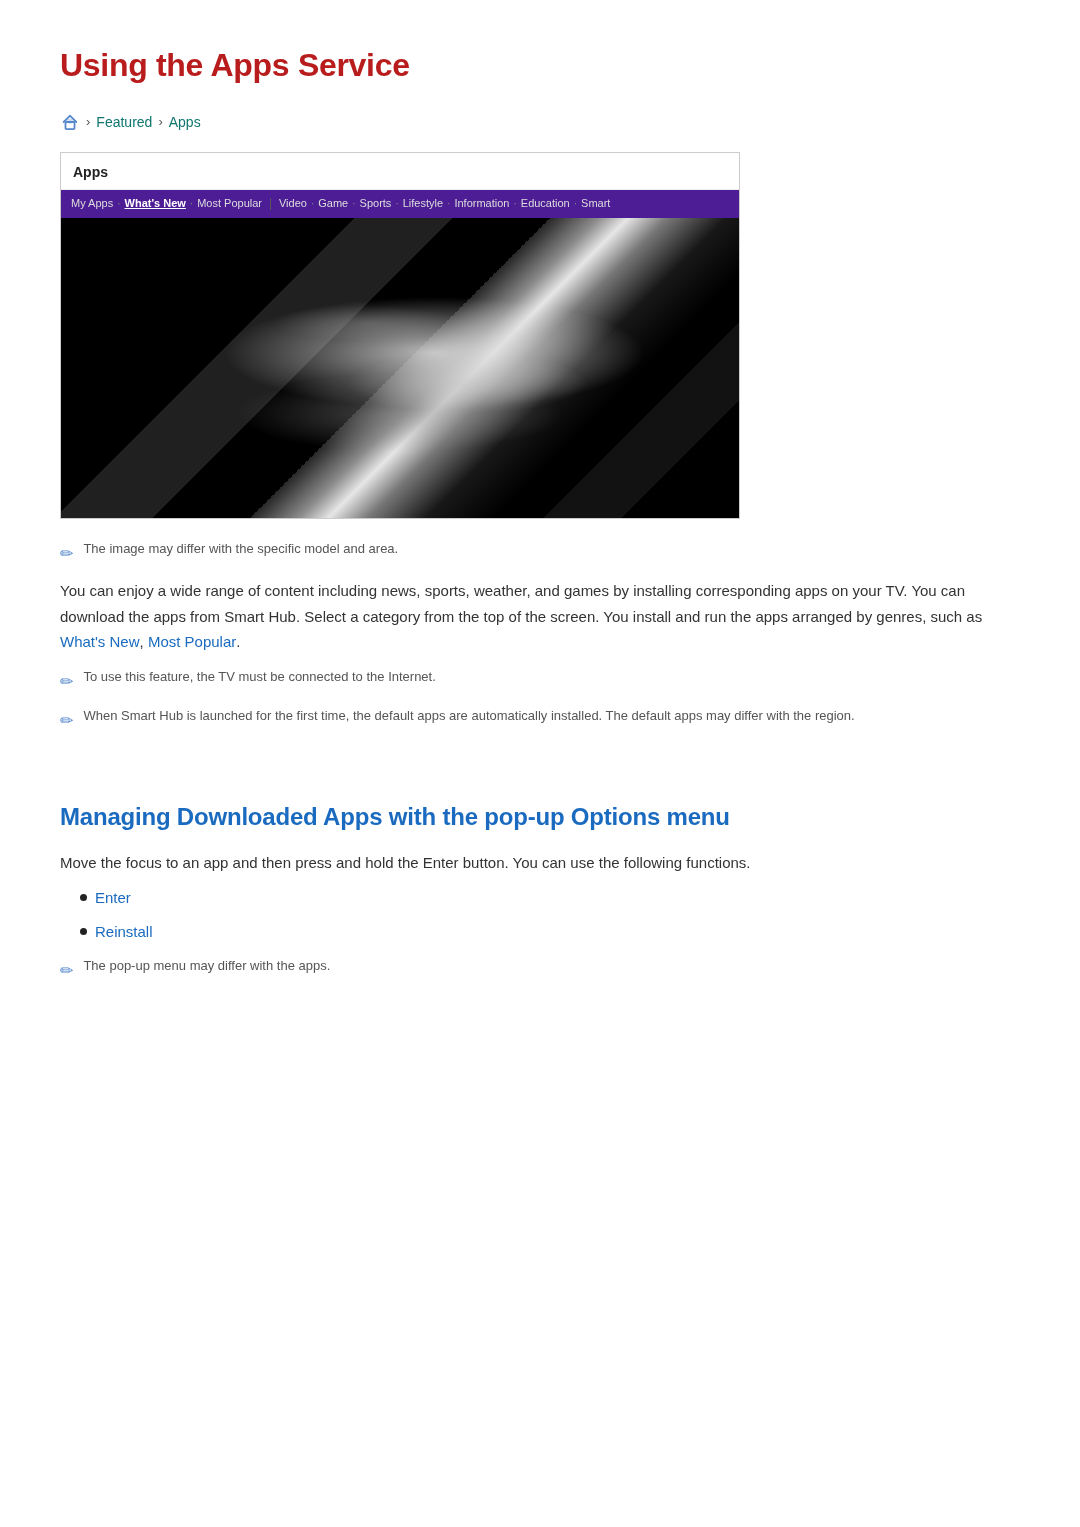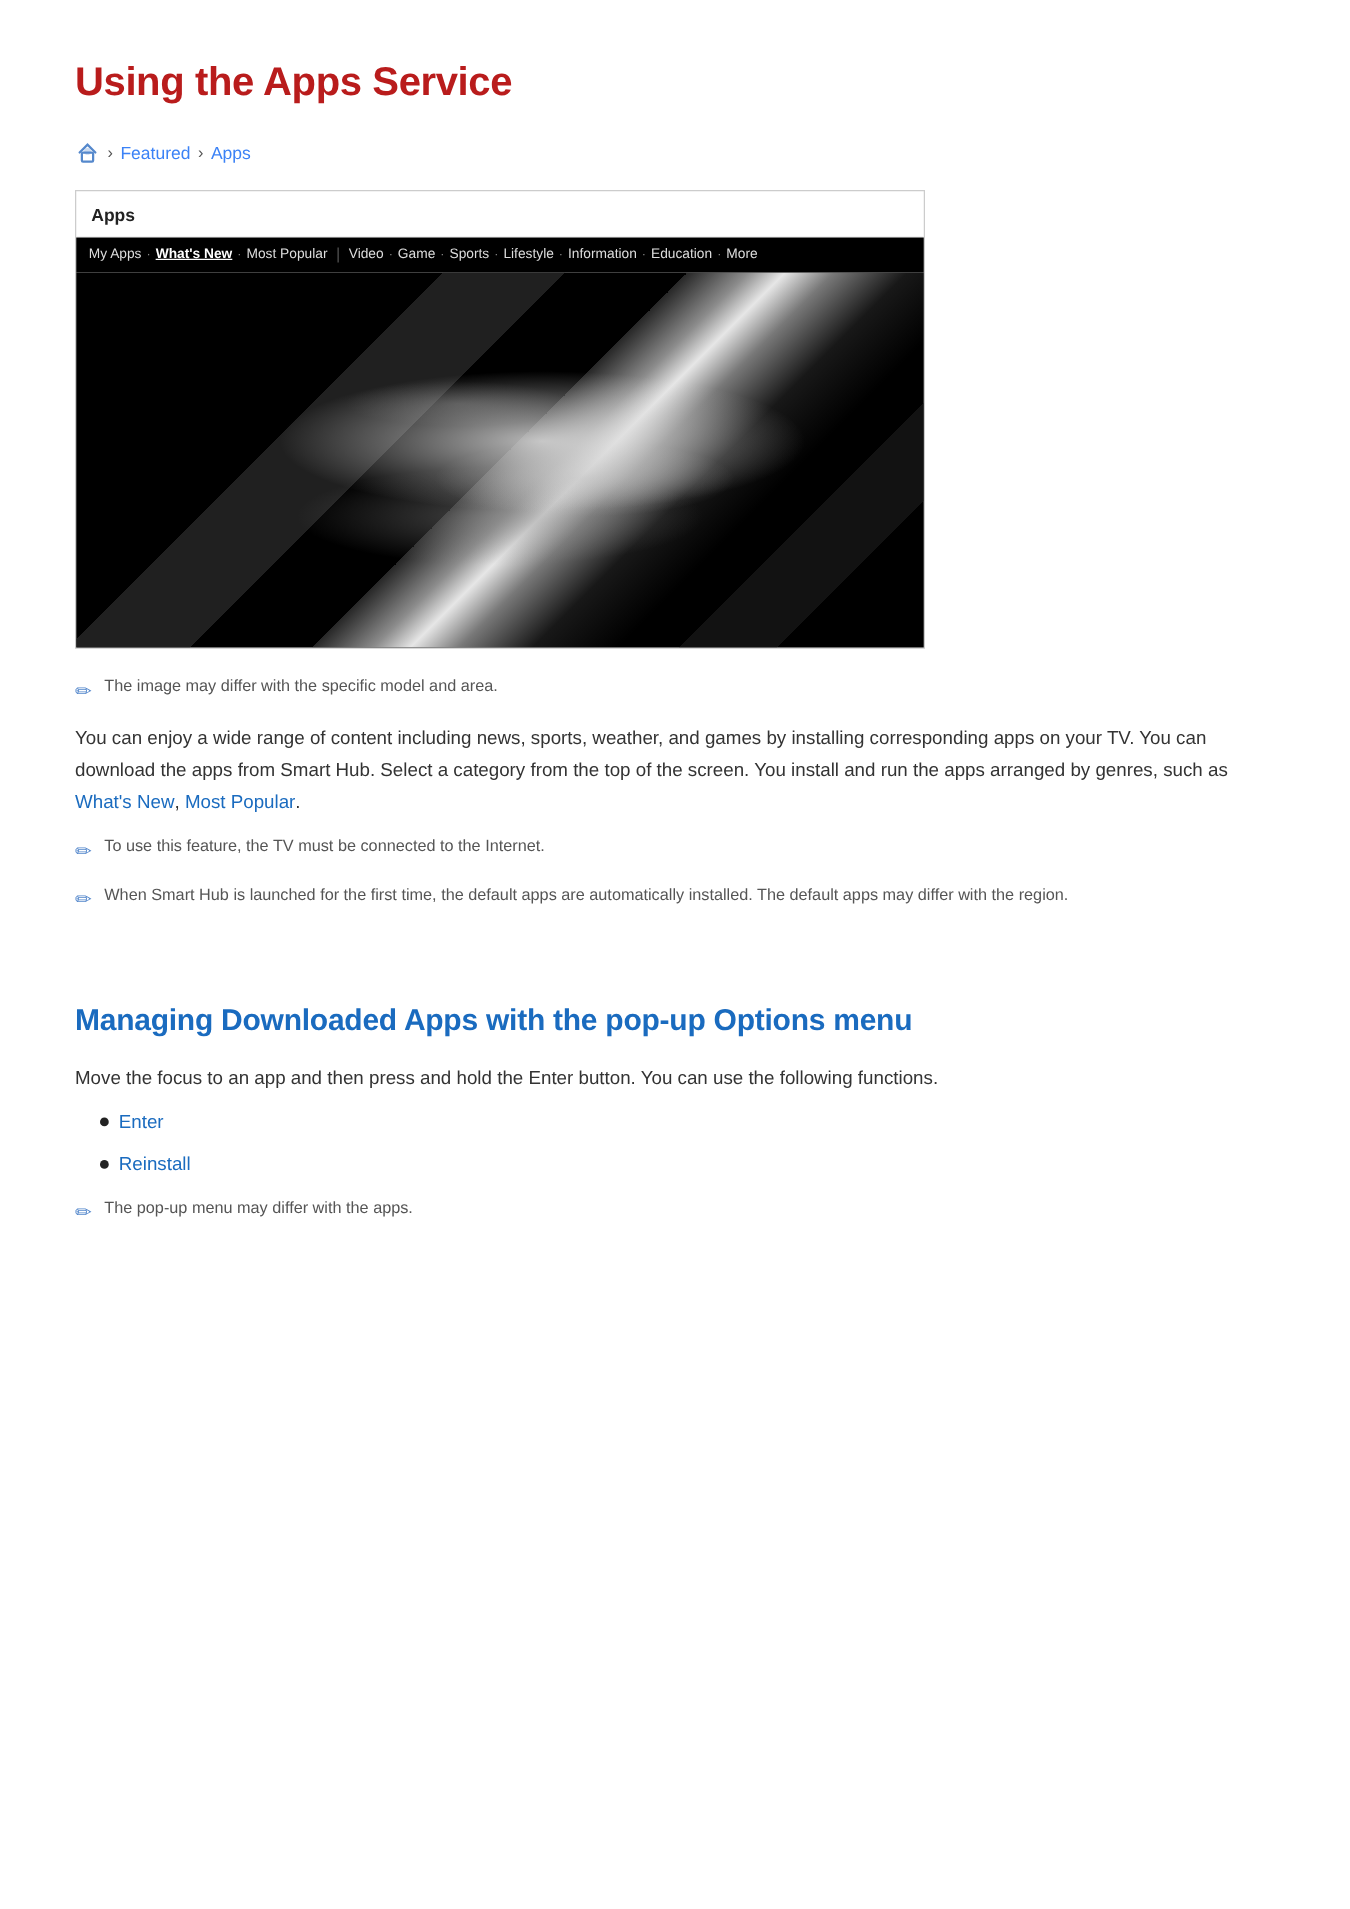--- a/index.html
+++ b/index.html
@@ -32,21 +32,21 @@
 
     .breadcrumb-icon {
       width: 20px;
       height: 20px;
       display: inline-flex;
       align-items: center;
       justify-content: center;
     }
 
     .breadcrumb a {
-      color: #3b82f6;
+      color: #0f766e;
       text-decoration: none;
       font-weight: 500;
     }
 
     .apps-box {
       border: 1px solid #cccccc;
       margin-bottom: 20px;
       background: #fff;
       width: 100%;
       max-width: 680px;
@@ -56,21 +56,21 @@
       font-size: 14px;
       font-weight: 600;
       padding: 8px 12px 6px;
       color: #222;
       border-bottom: 1px solid #eee;
     }
 
     .apps-nav {
       display: flex;
       align-items: center;
-      background: #000000;
+      background: #4c1d95;
       padding: 5px 10px;
       flex-wrap: wrap;
       gap: 4px;
       font-size: 11px;
       color: #cccccc;
     }
 
     .apps-nav span.nav-item {
       color: #dddddd;
     }
@@ -243,21 +243,21 @@
     <span class="nav-item">Game</span>
     <span class="nav-separator">·</span>
     <span class="nav-item">Sports</span>
     <span class="nav-separator">·</span>
     <span class="nav-item">Lifestyle</span>
     <span class="nav-separator">·</span>
     <span class="nav-item">Information</span>
     <span class="nav-separator">·</span>
     <span class="nav-item">Education</span>
     <span class="nav-separator">·</span>
-    <span class="nav-item">More</span>
+    <span class="nav-item">Smart</span>
   </div>
   <div class="apps-screenshot">
     <div class="apps-screenshot-inner">
       <div class="screenshot-overlay"></div>
     </div>
   </div>
 </div>
 
 <div class="note-line">
   <span class="note-icon">✏</span>

